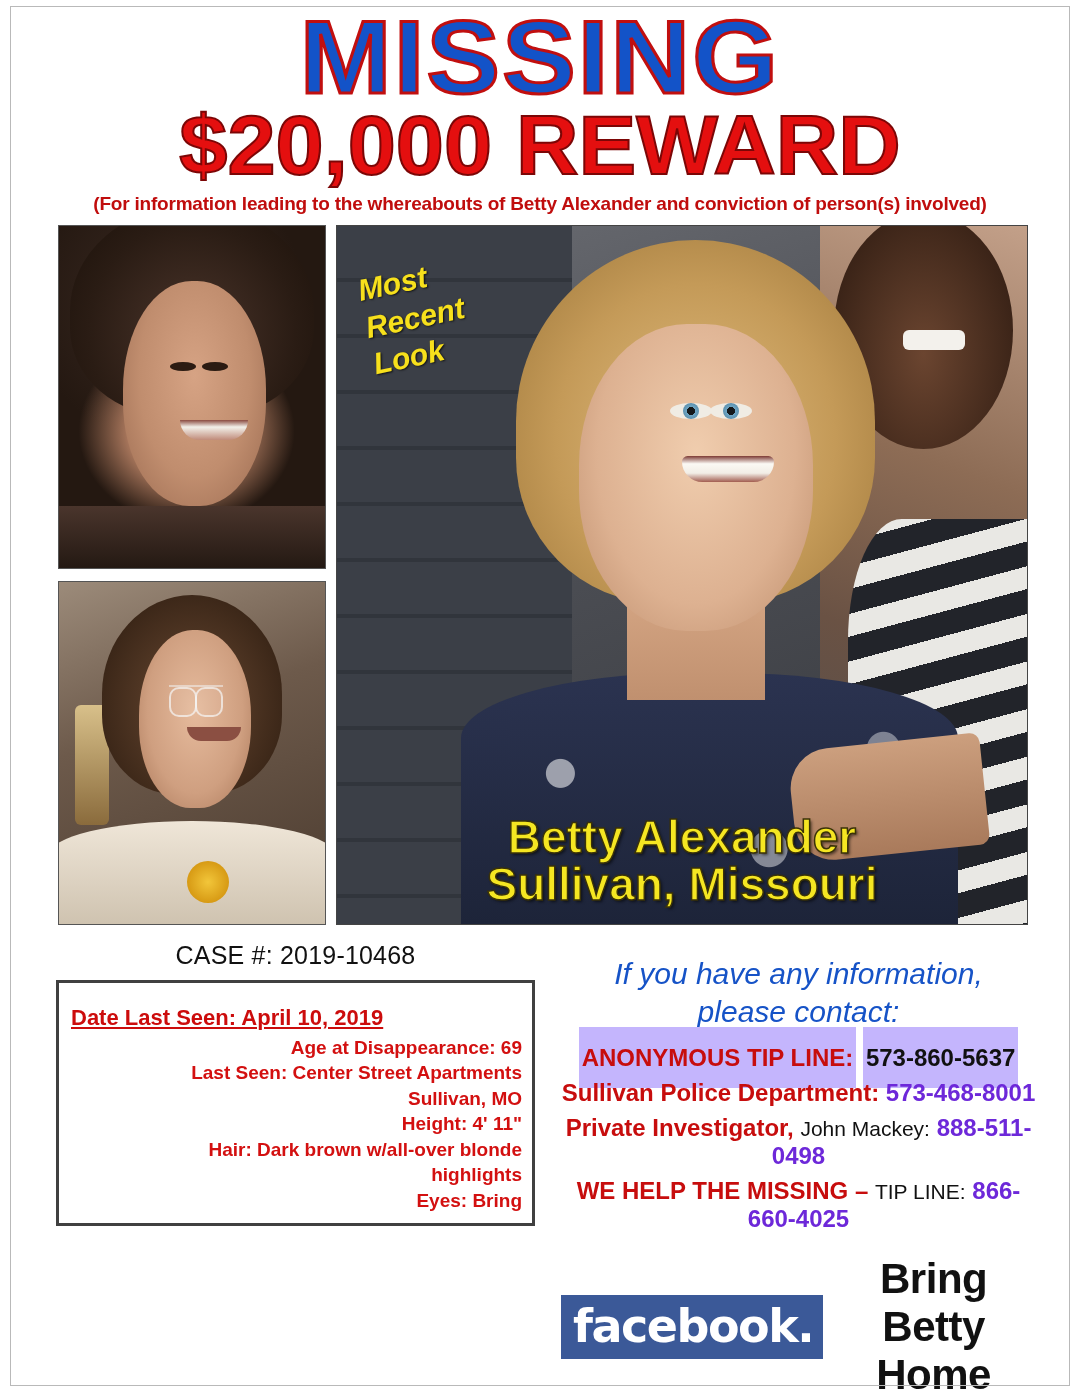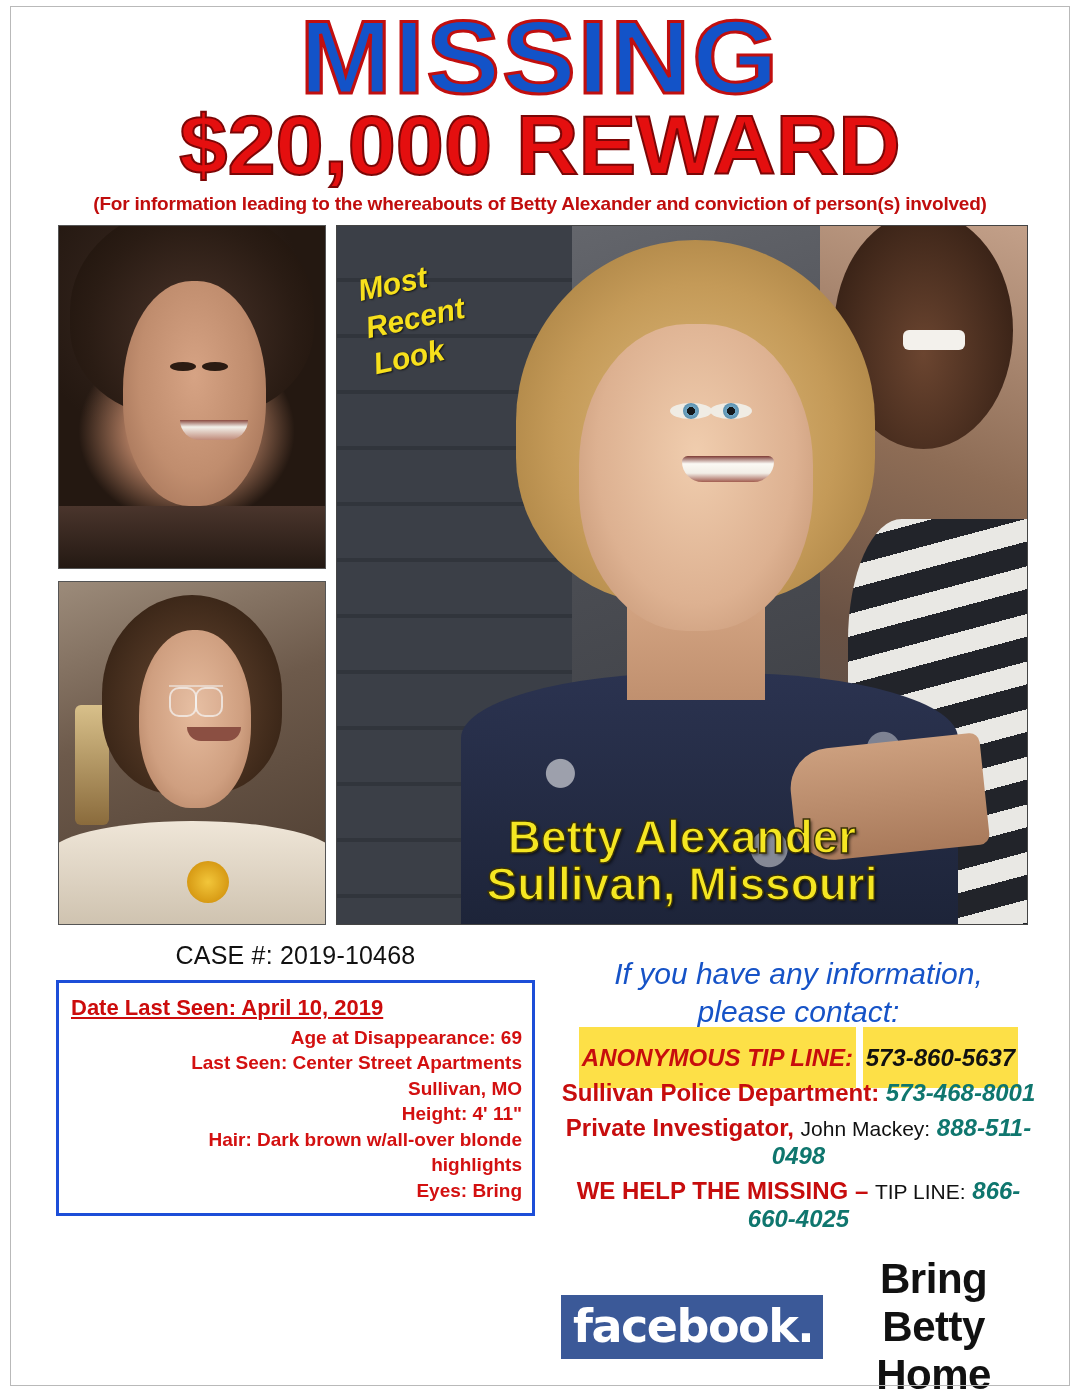--- a/index.html
+++ b/index.html
@@ -340,22 +340,22 @@
     width: 479px;
   }
   .case-line {
     text-align: center;
     font-size: 25px;
     color: #111;
     padding: 6px 0 10px 0;
     letter-spacing: 0.2px;
   }
   .info-box {
-    border: 3px solid #1d4ed8;
-    padding: 12px 10px 10px 12px;
+    border: 3px solid #404040;
+    padding: 22px 10px 10px 12px;
     background: #fff;
     box-shadow: 0 0 0 1px #fff inset;
   }
   .info-date {
     color: #cc0c0c;
     font-weight: bold;
     font-size: 22px;
     text-decoration: underline;
     margin-bottom: 4px;
     white-space: nowrap;
@@ -382,32 +382,31 @@
     line-height: 1.28;
     margin-top: 20px;
   }
   .tip-line {
     margin-top: 12px;
     font-weight: bold;
     font-size: 24px;
     color: #c70d0d;
   }
   .tip-line .hl {
-    background: #fde047;
+    background: #c4b5fd;
     padding: 17px 3px;
-    font-style: italic;
   }
   .tip-line .num { color: #111; }
   .contact-row {
     margin-top: 7px;
     font-weight: bold;
     font-size: 24px;
     color: #c70d0d;
   }
-  .contact-row .num { color: #0f766e; font-style: italic; }
+  .contact-row .num { color: #6d28d9; }
   .contact-row .small { font-size: 21px; color: #111; font-weight: normal; }
 
   .fb-row {
     margin-top: 22px;
     display: flex;
     align-items: center;
     justify-content: center;
     gap: 8px;
   }
   .fb-logo {

